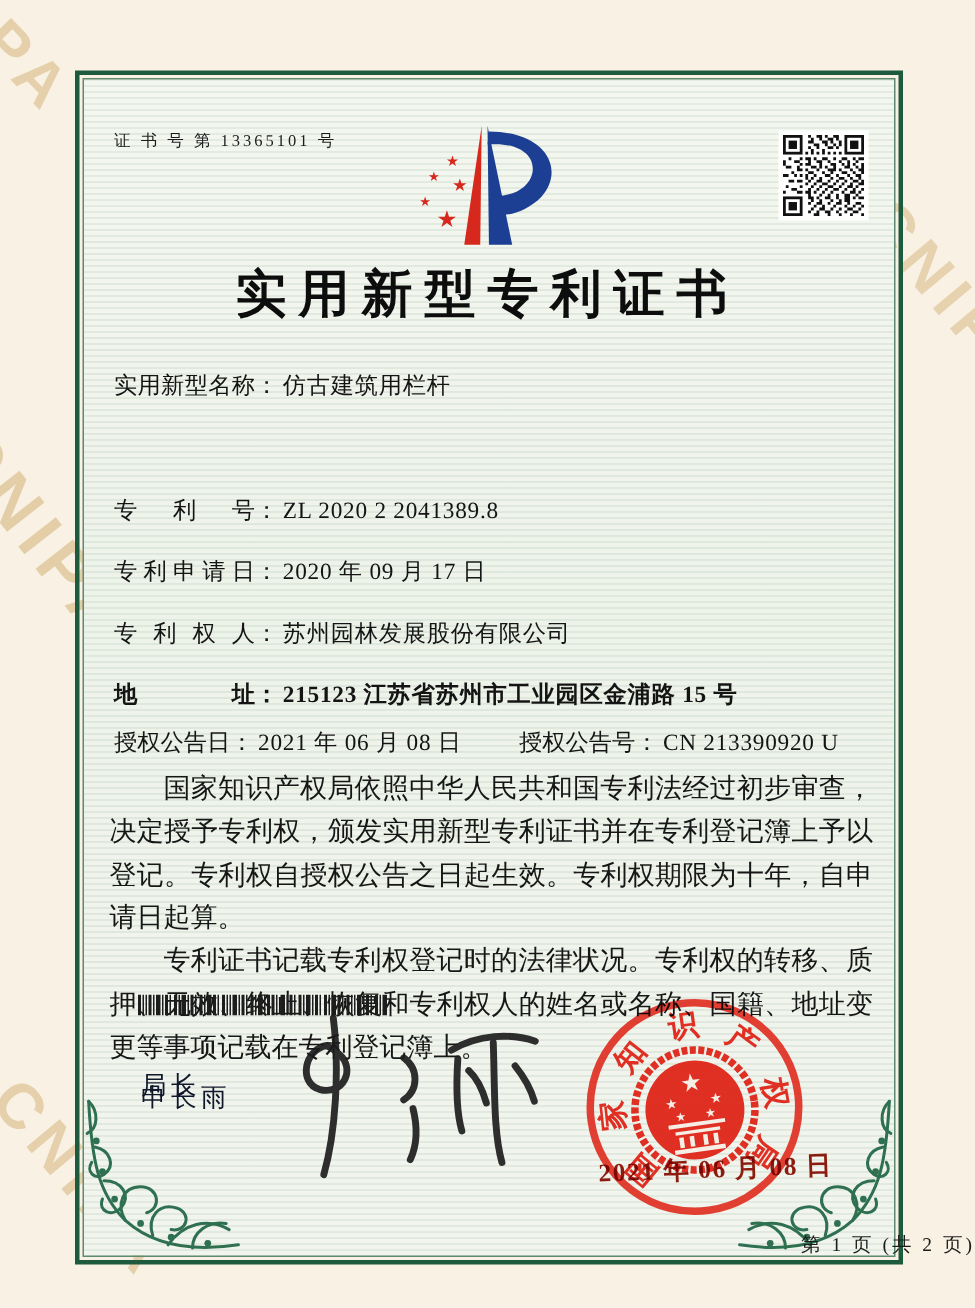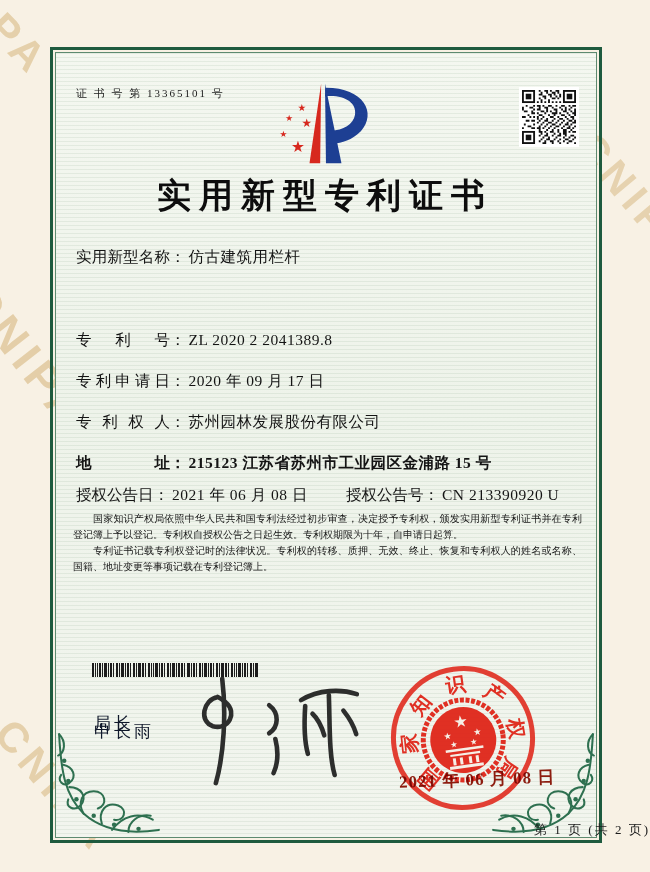--- a/index.html
+++ b/index.html
@@ -60,21 +60,21 @@
     display:inline-block;width:94px;
     text-align:justify;text-align-last:justify;
     vertical-align:bottom;
   }
   .fvalue{margin-left:3px;letter-spacing:0.5px;}
   .grant-no-group{position:absolute;left:270px;top:0;}
 
   
   .paras{
     position:absolute;left:73px;top:511px;width:509px;
-    font-size:10px;line-height:1.6;color:#161616;text-align:justify;
+    font-size:18px;line-height:1.6;color:#161616;text-align:justify;
   }
   .paras p{margin:0;text-indent:2em;}
 
   
   .barcode{position:absolute;left:92px;top:663px;width:167px;height:14px;}
 
   
   .signer-title,.signer-name{
     position:absolute;left:94px;
     font-family:"Liberation Sans","DejaVu Sans",sans-serif;

